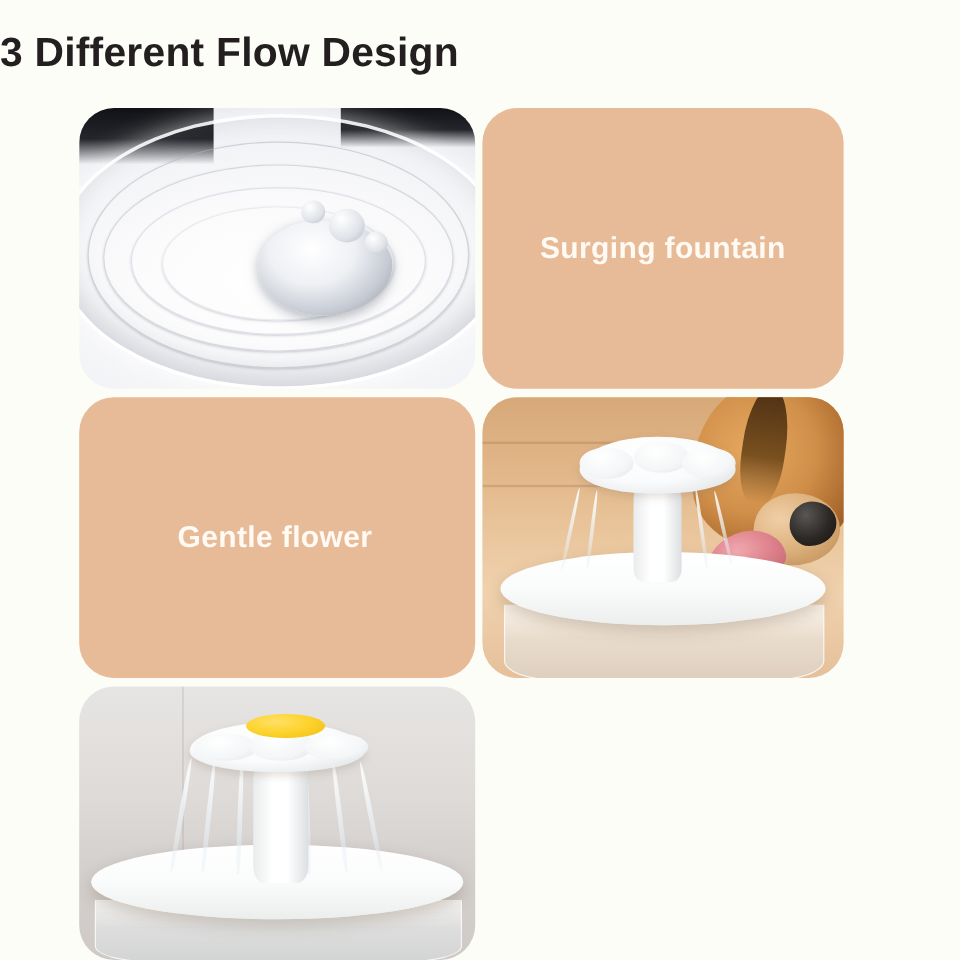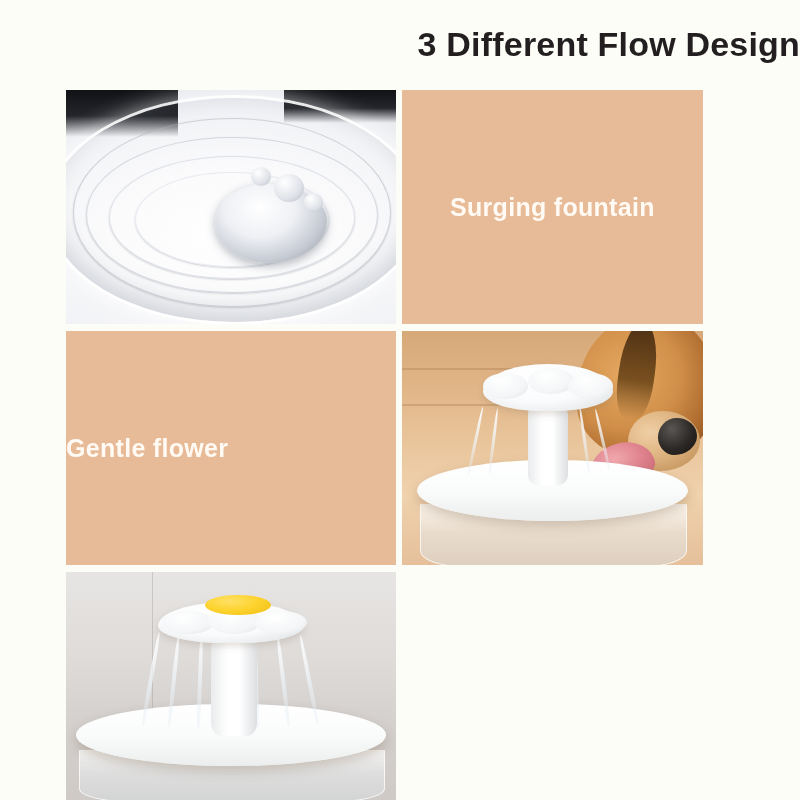--- a/index.html
+++ b/index.html
@@ -23,21 +23,21 @@
 
   
   .title-bar {
     position: absolute;
     left: 0;
     top: 0;
     width: 800px;
     height: 88px;
     display: flex;
     align-items: center;
-    justify-content: flex-end;
+    justify-content: flex-start;
   }
   .title-text {
     font-size: 34px;
     font-weight: bold;
     color: #231f20;
     letter-spacing: 0.2px;
     white-space: nowrap;
   }
 
   
@@ -50,37 +50,38 @@
     display: grid;
     grid-template-columns: 330px 301px;
     grid-template-rows: 234px 234px 228px;
     column-gap: 6px;
     row-gap: 7px;
   }
 
   .cell {
     position: relative;
     overflow: hidden;
+    border-radius: 29px;
   }
 
   
   .label-cell {
     background: #e8bb98;
     display: flex;
     align-items: center;
   }
   .label-cell .label-text {
     color: #fffaf3;
     font-size: 25px;
     font-weight: bold;
     letter-spacing: 0.3px;
     white-space: nowrap;
   }
   .label-cell.pad-left-a .label-text { padding-left: 48px; }
-  .label-cell.pad-left-b .label-text { }
+  .label-cell.pad-left-b .label-text { padding-left: 82px; }
 
   
   .photo-cell { background: #f2f2f2; }
 
   
   .photo-surging {
     background:
       radial-gradient(ellipse 150% 110% at 50% 62%,
         #ffffff 0%, #fbfbfc 24%, #f2f3f6 46%, #e3e5ea 62%, #c9ccd3 74%,
         #8d9099 86%, #3b3d42 95%, #141518 100%);

